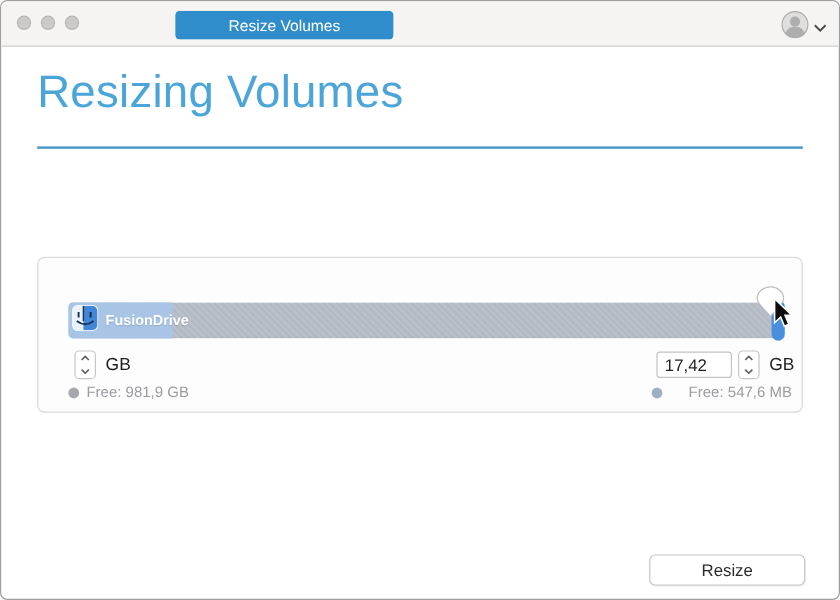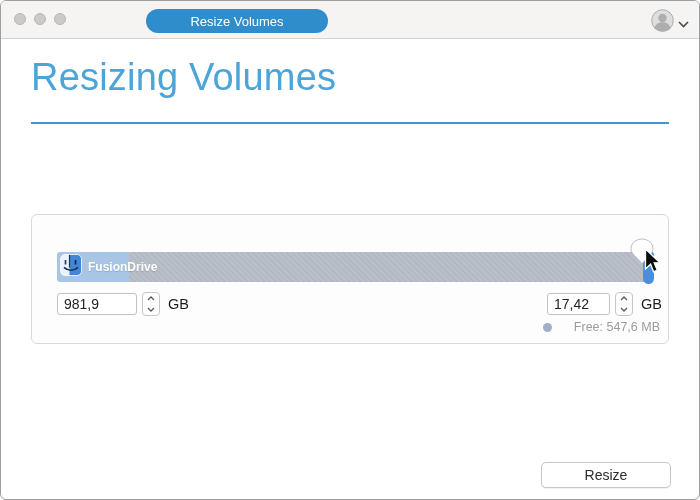--- a/index.html
+++ b/index.html
@@ -17,21 +17,21 @@
   .traffic span {
     width:12px; height:12px; border-radius:50%;
     background:#cbcac9; border:1px solid #b8b7b6; display:block;
   }
   .segmented {
     position:absolute; left:145px; top:8px; height:24px; display:flex;
     border-radius:4px; overflow:hidden; font-size:13px;
   }
   .seg {
     display:flex; align-items:center; justify-content:center;
-    height:24px; cursor:default; white-space:nowrap;border-radius:12px;
+    height:24px; cursor:default; white-space:nowrap;
   }
   .seg.active { width:182px; background:#308dcb; color:#ffffff; }
   .seg.inactive { width:179px; background:#ffffff; color:#3f3f41; }
   .account { position:absolute; right:10px; top:8px; display:flex; align-items:center; gap:4px; }
   
   .page-title {
     position:absolute; left:30px; top:57px; font-size:38px; line-height:38px;
     font-weight:300; color:#4ba5d9; letter-spacing:0.2px;
   }
   .divider { position:absolute; left:30px; top:121px; width:638px; height:2px; background:#4596c9; }
@@ -46,21 +46,21 @@
   }
   .track {
     position:absolute; left:25px; top:37px; width:597px; height:30px;
   }
   .track-gray {
     position:absolute; left:0; top:0; width:590px; height:30px;
     background:#b6bdc7; border-radius:4px;
     background-image:repeating-linear-gradient(45deg, rgba(255,255,255,0.05) 0 2px, rgba(0,0,0,0.02) 2px 4px);
   }
   .track-left {
-    position:absolute; left:0; top:0; width:72px; height:30px;
+    position:absolute; left:0; top:0; width:87px; height:30px;
     background:#a8c5e6; border-radius:4px 0 0 4px;
     display:flex; align-items:center; padding-left:3px;
   }
   .vol-label {
     margin-left:6px; font-size:12px; font-weight:bold; color:#ffffff;
     text-shadow:0 1px 1px rgba(0,0,0,0.15); white-space:nowrap;
   }
   .capsule {
     position:absolute; left:586px; top:-2px; width:11px; height:34px;
     background:#4a8fdb; border-radius:6px;
@@ -169,21 +169,20 @@
       </div>
     </div>
 
     <div class="cursor">
       <svg width="17" height="26" viewBox="0 0 17 26">
         <path d="M1.5 1 L1.5 21 L6.6 16.2 L9.6 23.8 L13.3 22.2 L10.2 14.8 L16 14.8 Z" fill="#0d0d0d" stroke="#ffffff" stroke-width="1.3"></path>
       </svg>
     </div>
 
     <div class="size-row-left">
-      <input class="size-input left" type="text" value="981,9" style="">
       <div class="stepper">
         <div class="step">
           <svg width="8" height="5" viewBox="0 0 8 5">
               <polyline points="1,4 4,1 7,4" fill="none" stroke="#5a5a5a" stroke-width="1.3"></polyline>
             </svg>
         </div>
         <div class="step">
           <svg width="8" height="5" viewBox="0 0 8 5">
               <polyline points="1,1 4,4 7,1" fill="none" stroke="#5a5a5a" stroke-width="1.3"></polyline>
             </svg>
@@ -202,20 +201,24 @@
         </div>
         <div class="step">
           <svg width="8" height="5" viewBox="0 0 8 5">
               <polyline points="1,1 4,4 7,1" fill="none" stroke="#5a5a5a" stroke-width="1.3"></polyline>
             </svg>
         </div>
       </div>
       <span class="unit">GB</span>
     </div>
 
+    <div class="free-row-left">
+      <span class="free-dot"></span>
+      <span class="free-text">Free: 981,9 GB</span>
+    </div>
     <div class="free-row-right">
       <span class="free-dot blue"></span>
       <span class="free-text">Free: 547,6 MB</span>
     </div>
   </div>
 
   <div class="btn btn-reset">Reset</div>
   <div class="btn btn-resize">Resize</div>
 
 </div>

